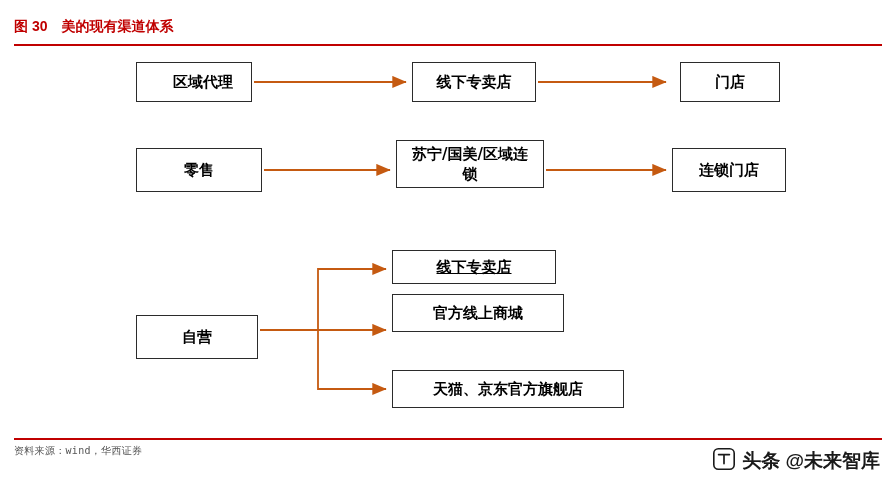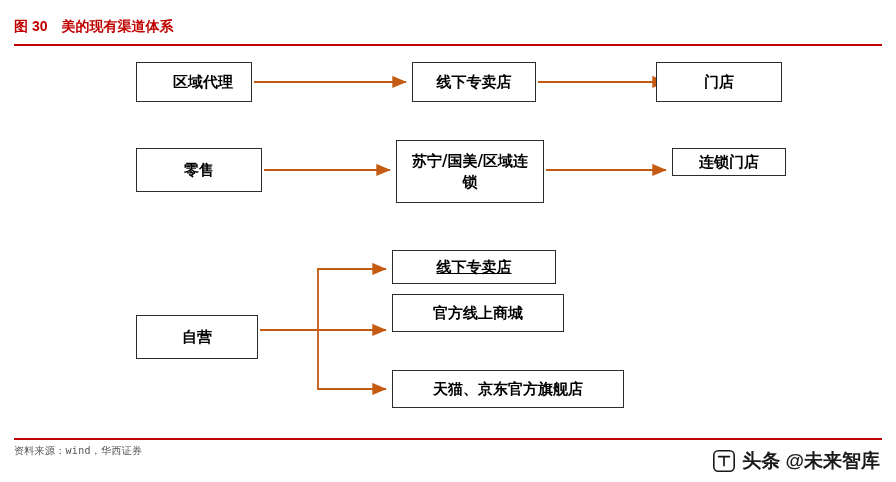--- a/index.html
+++ b/index.html
@@ -28,21 +28,21 @@
   .src{
     position:absolute;left:14px;top:444px;
     font-size:10px;color:#555555;
     font-family:"DejaVu Sans Mono","Liberation Mono",monospace;
     letter-spacing:0.3px;white-space:nowrap;
   }
 
   
   .wm{
     position:absolute;right:16px;top:448px;
-    display:flex;align-items:center;gap:7px;padding-left:24px;
+    display:flex;align-items:flex-start;gap:7px;padding-left:24px;
   }
   .wm-logo{
     width:22px;height:22px;position:relative;flex:0 0 auto;
   }
   .wm-text{
     font-size:19px;color:#1a1a1a;font-weight:bold;
     font-family:"Liberation Sans","DejaVu Sans",sans-serif;
     white-space:nowrap;
   }
 
@@ -85,27 +85,27 @@
       <path d="M260,330 L318,330 L318,269 L386,269"></path>
       <path d="M318,330 L386,330"></path>
       <path d="M318,330 L318,389 L386,389"></path>
     </g>
   </svg>
 
   <div class="node" style="left:136px;top:62px;width:116px;height:40px;padding-left:18px;">区域代理</div>
 
   <div class="node" style="left:412px;top:62px;width:124px;height:40px;">线下专卖店</div>
 
-  <div class="node" style="left:656px;top:62px;width:126px;height:40px;">门店</div>
+  <div class="node" style="left:680px;top:62px;width:100px;height:40px;">门店</div>
 
   <div class="node" style="left:136px;top:148px;width:126px;height:44px;">零售</div>
 
-  <div class="node" style="left:396px;top:140px;width:148px;height:63px;padding:0 10px;">苏宁/国美/区域连锁</div>
+  <div class="node" style="left:396px;top:140px;width:148px;height:48px;padding:0 10px;">苏宁/国美/区域连锁</div>
 
-  <div class="node" style="left:672px;top:148px;width:114px;height:28px;">连锁门店</div>
+  <div class="node" style="left:672px;top:148px;width:114px;height:44px;">连锁门店</div>
 
   <div class="node" style="left:136px;top:308px;width:122px;height:44px;margin-top:7px;">自营</div>
 
   <div class="node" style="left:392px;top:250px;width:164px;height:34px;text-decoration:underline;">线下专卖店</div>
 
   <div class="node" style="left:392px;top:294px;width:172px;height:38px;">官方线上商城</div>
 
   <div class="node" style="left:392px;top:370px;width:232px;height:38px;">天猫、京东官方旗舰店</div>
 
   <div class="rule-bottom"></div>

